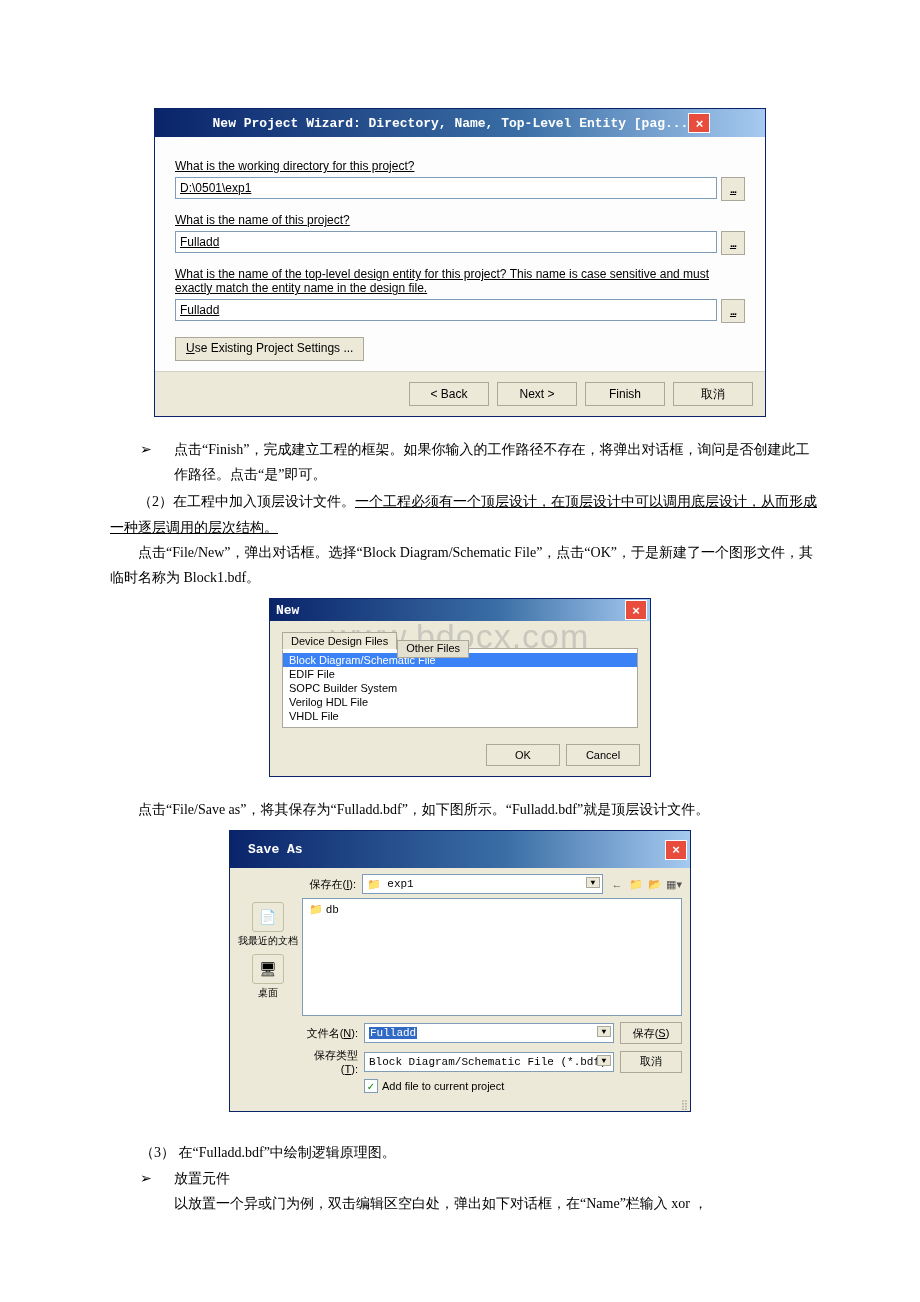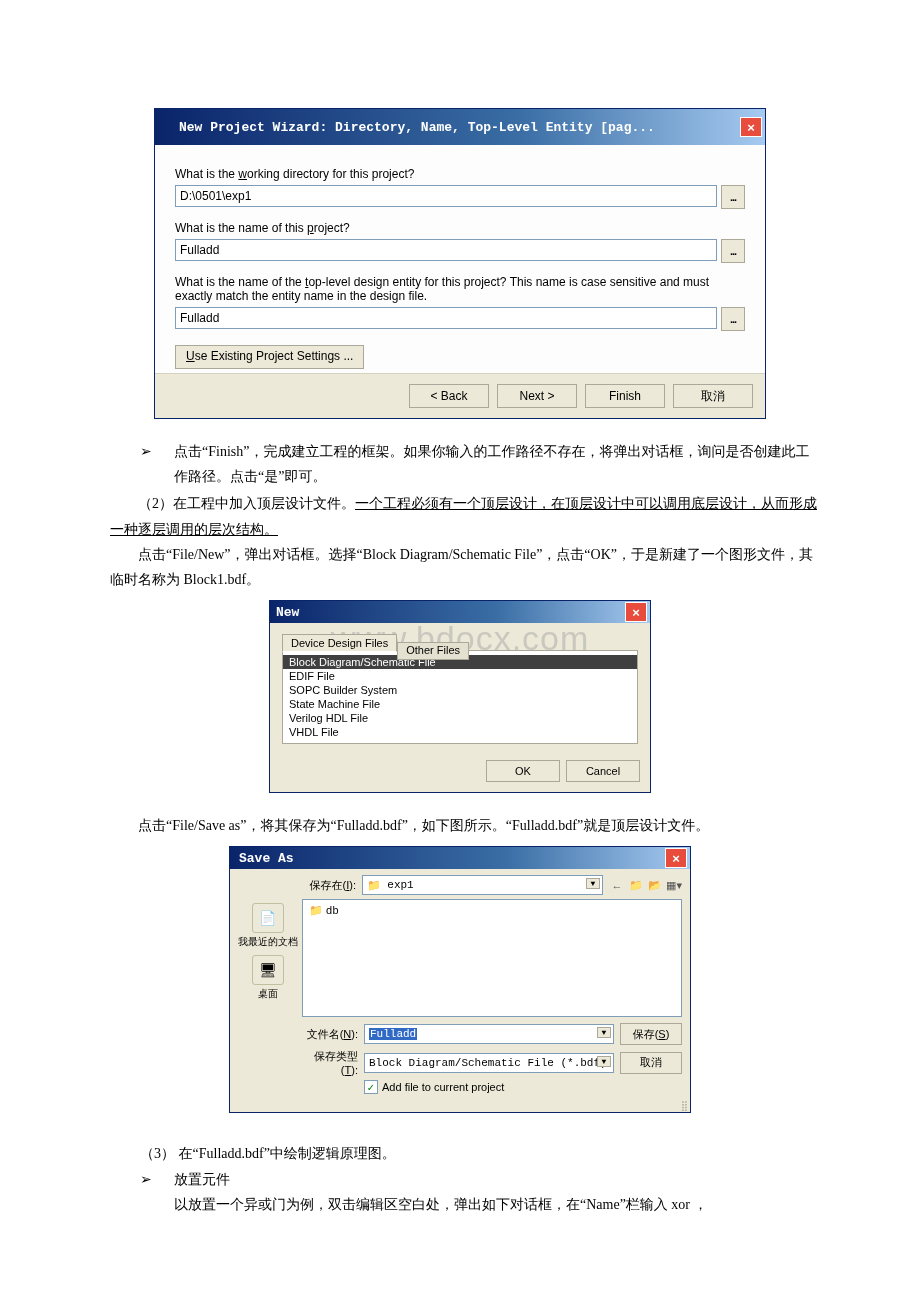--- a/index.html
+++ b/index.html
@@ -26,46 +26,47 @@
     width: 610px;
     background: #ece9d8;
     border: 1px solid #0a246a;
     font-family: Tahoma, "宋体", sans-serif;
     font-size: 11px;
     color: #000;
   }
   .wiz-title {
     display: flex;
     align-items: center;
-    justify-content: space-between;
-    height: 36px;
+    justify-content: center;
+    height: 28px;
     background: linear-gradient(to right, #0a246a 0%, #3a6ea5 60%, #a6caf0 100%);
     color: #fff;
     font-weight: bold;
     font-family: "Courier New", monospace;
     font-size: 13px;
-    padding-left: 24px;
+    padding-left: 6px;
   }
   .wiz-close {
     width: 20px;
     height: 18px;
     background: #e74c3c;
     margin-right: 3px;
     display: flex;
     align-items: center;
     justify-content: center;
     border: 1px solid #fff;
     color: #fff;
     font-weight: bold;
     font-size: 13px;
     font-family: Arial, sans-serif;
   }
   .wiz-body {
     background: #fdfdfd;
-    padding: 16px 20px 4px 20px;
+    padding: 16px 20px 10px 20px;
+    text-decoration: underline;
   }
   .wiz-label { margin: 6px 0 4px 0; font-family: Tahoma, sans-serif; font-size: 12px; }
   .wiz-row { display: flex; align-items: flex-start; }
   .wiz-input {
     flex: 1;
     height: 20px;
     border: 1px solid #7f9db9;
     padding: 0 4px;
     font-family: Tahoma, sans-serif;
     font-size: 12px;
@@ -171,21 +172,21 @@
     padding: 1px 8px;
   }
   .listbox {
     border: 1px solid #aca899;
     background: #fff;
     padding: 4px 0;
     font-size: 11px;
   }
   .listitem { padding: 1px 6px; }
   .listitem.sel {
-    background: #404040;
+    background: #3b82f6;
     color: #fff;
   }
   .newdlg-footer {
     display: flex;
     justify-content: flex-end;
     gap: 6px;
     padding: 6px 10px 10px 10px;
   }
   .newdlg-btn {
     width: 72px;
@@ -215,27 +216,27 @@
     width: 460px;
     border: 1px solid #0a246a;
     background: #ece9d8;
     font-family: Tahoma, "宋体", sans-serif;
     font-size: 11px;
   }
   .savedlg-title {
     display: flex;
     align-items: center;
     justify-content: space-between;
-    height: 22px;
+    height: 37px;
     background: linear-gradient(to right, #0a246a 0%, #3a6ea5 60%, #a6caf0 100%);
     color: #fff;
     font-weight: bold;
     font-family: "Courier New", monospace;
     font-size: 13px;
-    padding-left: 9px;
+    padding-left: 18px;
     gap: 40px;
   }
   .savedlg-body { padding: 6px 8px 8px 8px; display: flex; }
   .save-places {
     width: 60px;
     text-align: center;
     font-size: 10px;
     padding-top: 28px;
     color: #000;
   }
@@ -410,21 +411,20 @@
       </div>
       <div class="newdlg-body">
         <div class="tabs">
           <div class="tab">Device Design Files</div>
           <div class="tab inactive">Other Files</div>
         </div>
         <div class="listbox">
           <div class="listitem sel">Block Diagram/Schematic File</div>
           <div class="listitem">EDIF File</div>
           <div class="listitem">SOPC Builder System</div>
-          <div class="listitem">State Machine File</div>
           <div class="listitem">Verilog HDL File</div>
           <div class="listitem">VHDL File</div>
         </div>
       </div>
       <div class="newdlg-footer">
         <div class="newdlg-btn">OK</div>
         <div class="newdlg-btn">Cancel</div>
       </div>
     </div>
   </div>

